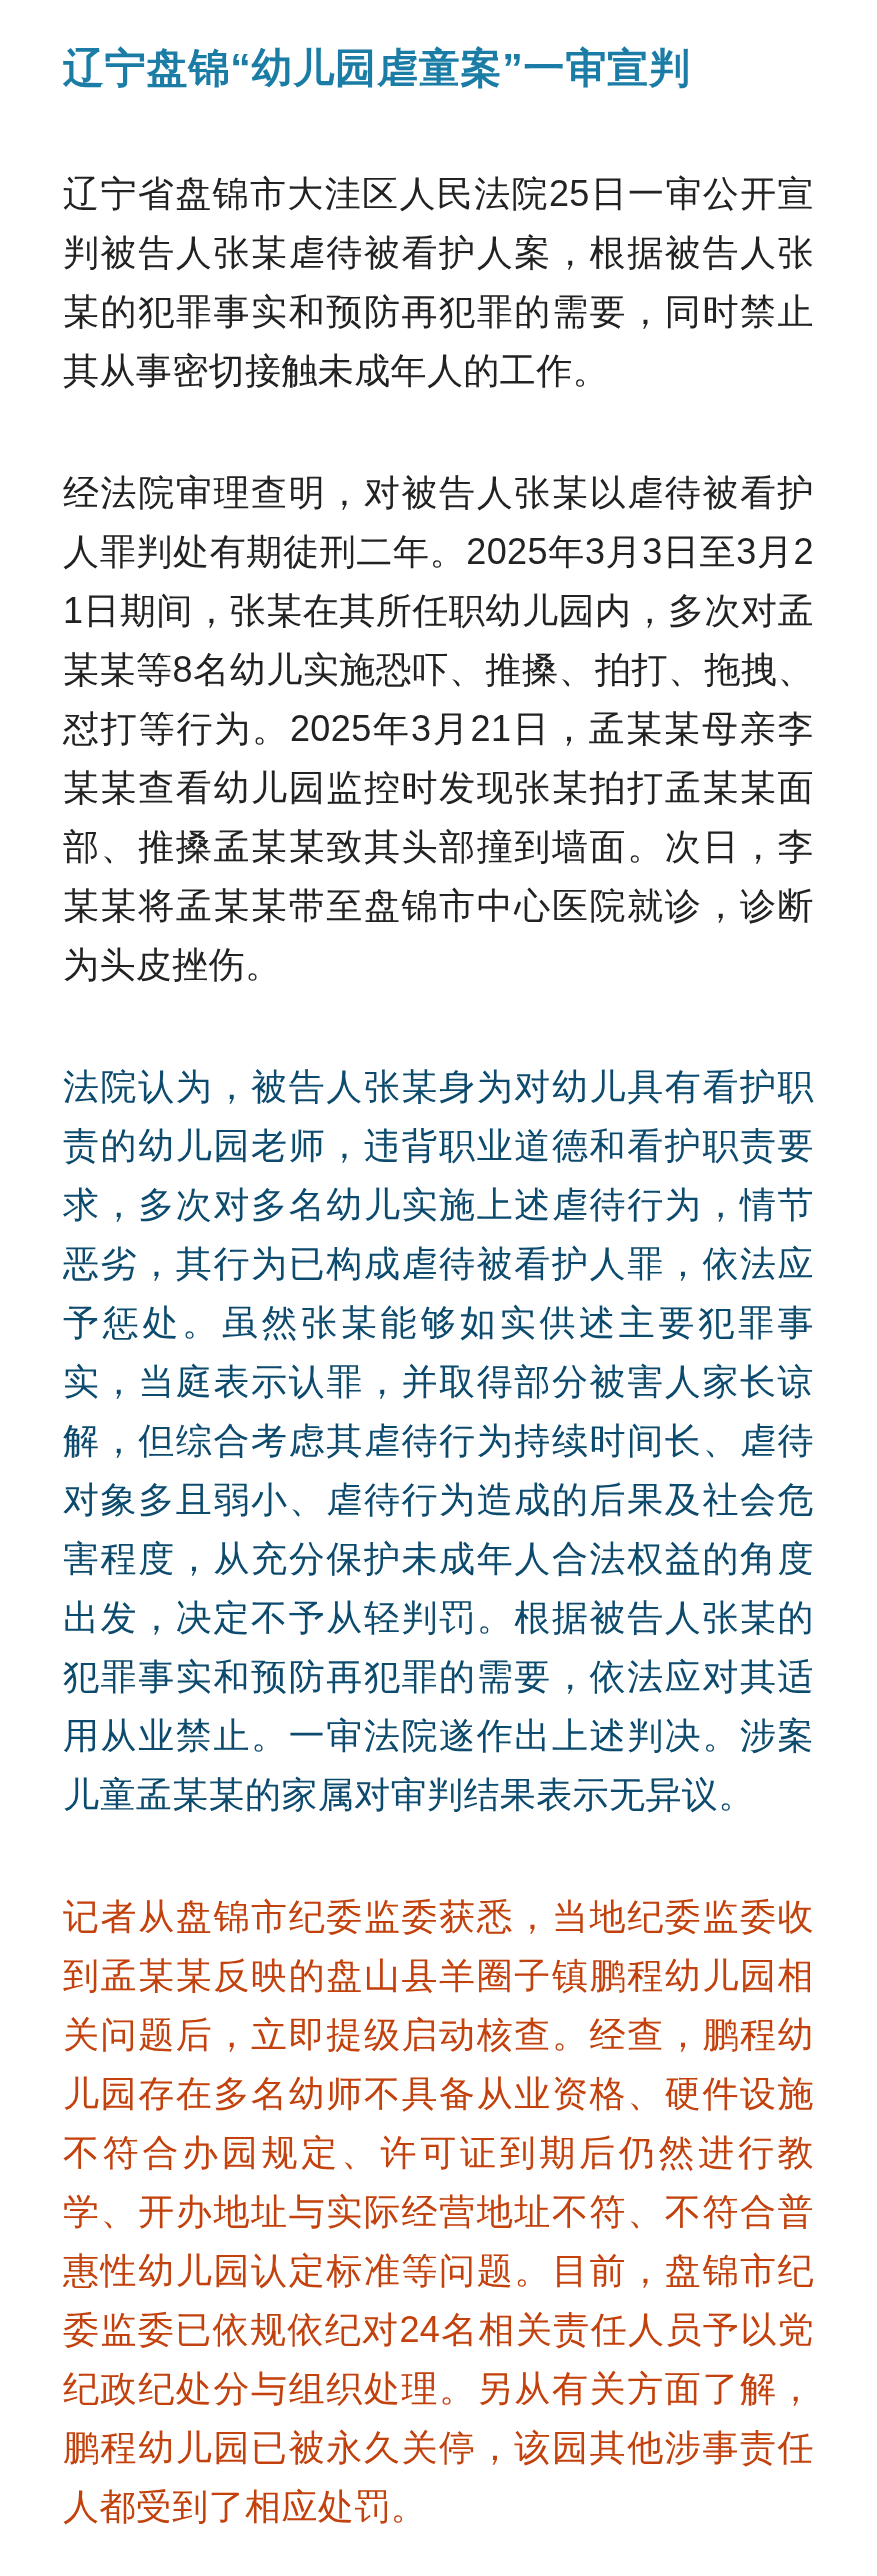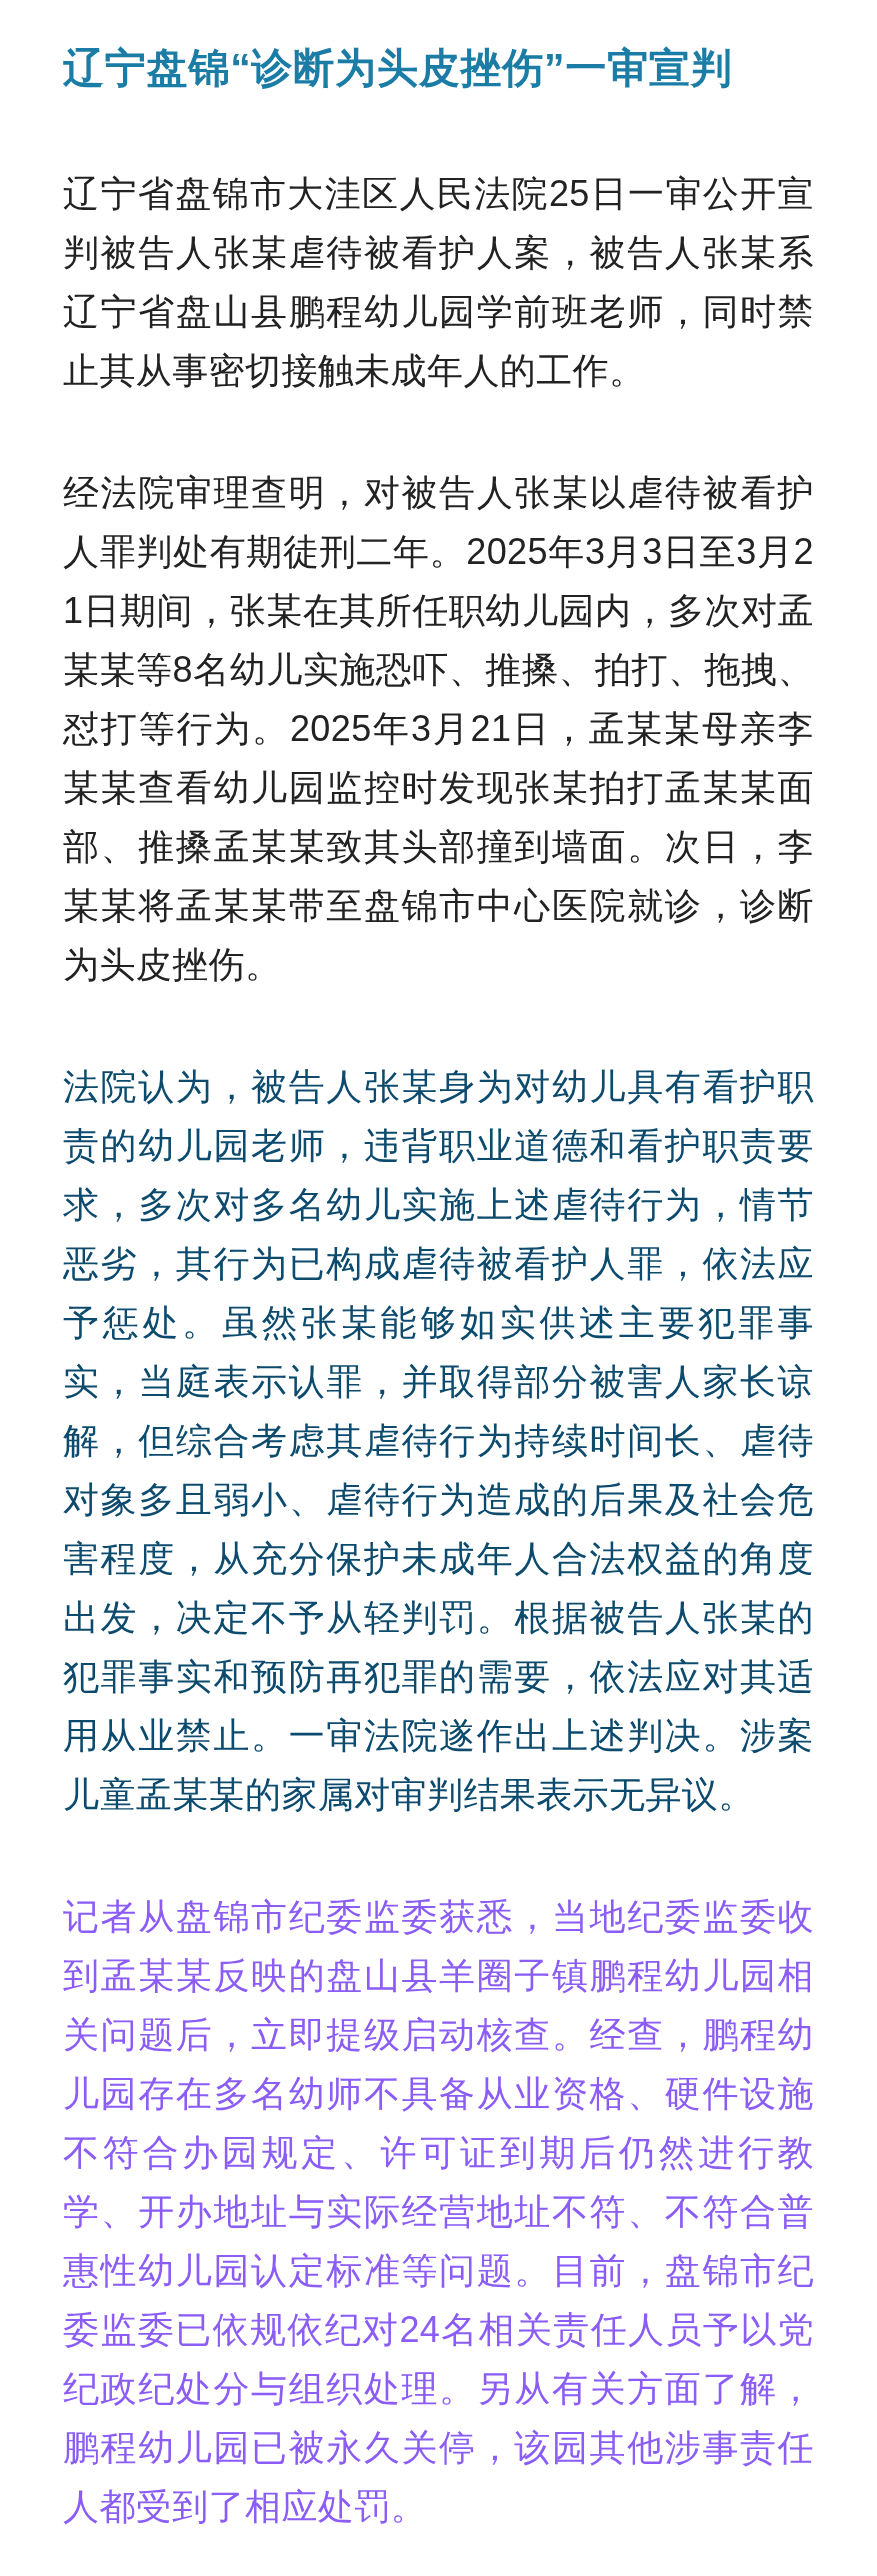--- a/index.html
+++ b/index.html
@@ -36,21 +36,21 @@
     word-break: break-all;
   }
   .article p:last-child {
     margin-bottom: 0;
   }
 </style>
 </head>
 <body style="background: rgb(255, 255, 255);">
 
 <div class="article">
-  <h1 style="color: rgb(27, 125, 166);">辽宁盘锦“诊断为头皮挫伤”一审宣判</h1>
+  <h1 style="color: rgb(27, 125, 166);">辽宁盘锦“幼儿园虐童案”一审宣判</h1>
   <div id="article-body">
-      <p style="color: rgb(34, 34, 34);">辽宁省盘锦市大洼区人民法院25日一审公开宣判被告人张某虐待被看护人案，被告人张某系辽宁省盘山县鹏程幼儿园学前班老师，同时禁止其从事密切接触未成年人的工作。</p>
+      <p style="color: rgb(34, 34, 34);">辽宁省盘锦市大洼区人民法院25日一审公开宣判被告人张某虐待被看护人案，根据被告人张某的犯罪事实和预防再犯罪的需要，同时禁止其从事密切接触未成年人的工作。</p>
       <p style="color: rgb(34, 34, 34);">经法院审理查明，对被告人张某以虐待被看护人罪判处有期徒刑二年。2025年3月3日至3月21日期间，张某在其所任职幼儿园内，多次对孟某某等8名幼儿实施恐吓、推搡、拍打、拖拽、怼打等行为。2025年3月21日，孟某某母亲李某某查看幼儿园监控时发现张某拍打孟某某面部、推搡孟某某致其头部撞到墙面。次日，李某某将孟某某带至盘锦市中心医院就诊，诊断为头皮挫伤。</p>
       <p style="color: #0c4a6e;">法院认为，被告人张某身为对幼儿具有看护职责的幼儿园老师，违背职业道德和看护职责要求，多次对多名幼儿实施上述虐待行为，情节恶劣，其行为已构成虐待被看护人罪，依法应予惩处。虽然张某能够如实供述主要犯罪事实，当庭表示认罪，并取得部分被害人家长谅解，但综合考虑其虐待行为持续时间长、虐待对象多且弱小、虐待行为造成的后果及社会危害程度，从充分保护未成年人合法权益的角度出发，决定不予从轻判罚。根据被告人张某的犯罪事实和预防再犯罪的需要，依法应对其适用从业禁止。一审法院遂作出上述判决。涉案儿童孟某某的家属对审判结果表示无异议。</p>
-      <p style="color: #8b5cf6;">记者从盘锦市纪委监委获悉，当地纪委监委收到孟某某反映的盘山县羊圈子镇鹏程幼儿园相关问题后，立即提级启动核查。经查，鹏程幼儿园存在多名幼师不具备从业资格、硬件设施不符合办园规定、许可证到期后仍然进行教学、开办地址与实际经营地址不符、不符合普惠性幼儿园认定标准等问题。目前，盘锦市纪委监委已依规依纪对24名相关责任人员予以党纪政纪处分与组织处理。另从有关方面了解，鹏程幼儿园已被永久关停，该园其他涉事责任人都受到了相应处罚。</p>
+      <p style="color: #c2410c;">记者从盘锦市纪委监委获悉，当地纪委监委收到孟某某反映的盘山县羊圈子镇鹏程幼儿园相关问题后，立即提级启动核查。经查，鹏程幼儿园存在多名幼师不具备从业资格、硬件设施不符合办园规定、许可证到期后仍然进行教学、开办地址与实际经营地址不符、不符合普惠性幼儿园认定标准等问题。目前，盘锦市纪委监委已依规依纪对24名相关责任人员予以党纪政纪处分与组织处理。另从有关方面了解，鹏程幼儿园已被永久关停，该园其他涉事责任人都受到了相应处罚。</p>
     </div>
 </div>
 
 
 </body></html>

